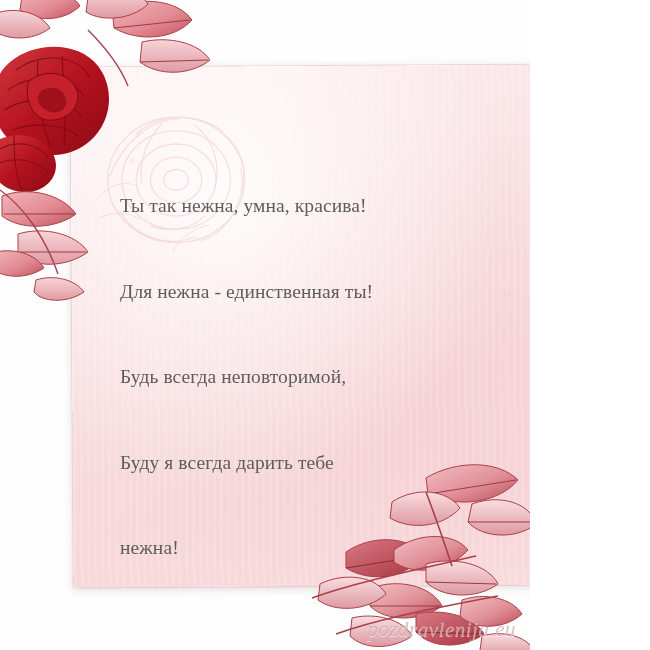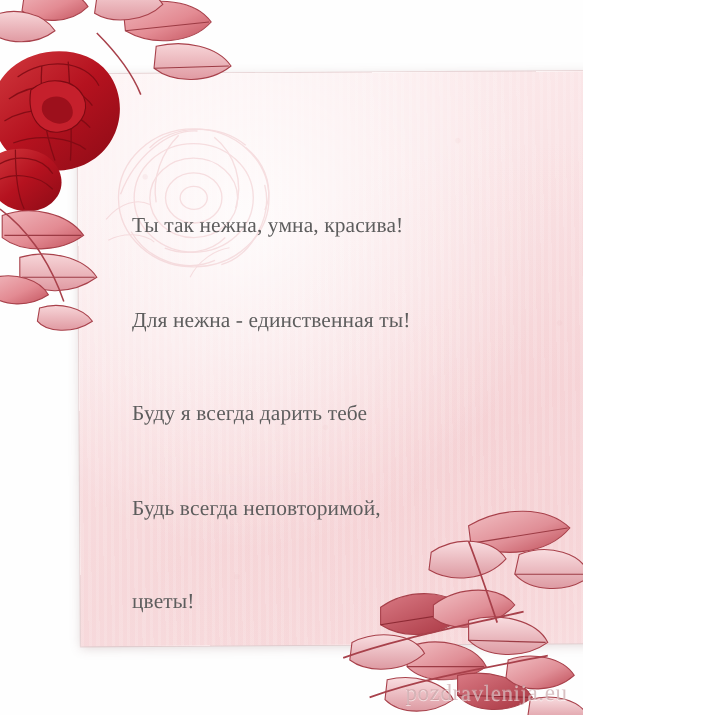--- a/index.html
+++ b/index.html
@@ -85,20 +85,21 @@
   .verse .stanza { margin: 0 0 28px 0; }
   .verse .stanza:last-child { margin-bottom: 0; }
   .verse .line { display: block; }
 
   
   .watermark {
     position: absolute;
     right: 14px;
     bottom: 8px;
     font-family: "Liberation Serif", serif;
+    font-style: italic;
     font-size: 21px;
     color: rgba(186,142,146,0.55);
     letter-spacing: 0.5px;
     text-shadow: 0 1px 0 rgba(255,255,255,0.6);
   }
 
   
   .deco {
     position: absolute;
     pointer-events: none;
@@ -135,23 +136,23 @@
         <path d="M18 140 C34 132, 52 134, 62 142"></path>
         <path d="M96 176 C104 160, 120 150, 134 148"></path>
       </g>
     </svg>
   </div>
 
   <div class="verse">
     <p class="stanza">
       <span class="line">Ты так нежна, умна, красива!</span>
       <span class="line">Для нежна - единственная ты!</span>
+      <span class="line">Будь всегда неповторимой,</span>
       <span class="line">Буду я всегда дарить тебе</span>
-      <span class="line">Будь всегда неповторимой,</span>
-      <span class="line">цветы!</span>
+      <span class="line">нежна!</span>
     </p>
     
   </div>
 
   <svg class="deco deco-tl" viewBox="0 0 255 320">
     <defs>
       <linearGradient id="redrose" x1="0" y1="0" x2="1" y2="1">
         <stop offset="0%" stop-color="#d23a3f"></stop>
         <stop offset="50%" stop-color="#b5121f"></stop>
         <stop offset="100%" stop-color="#8c0b16"></stop>

